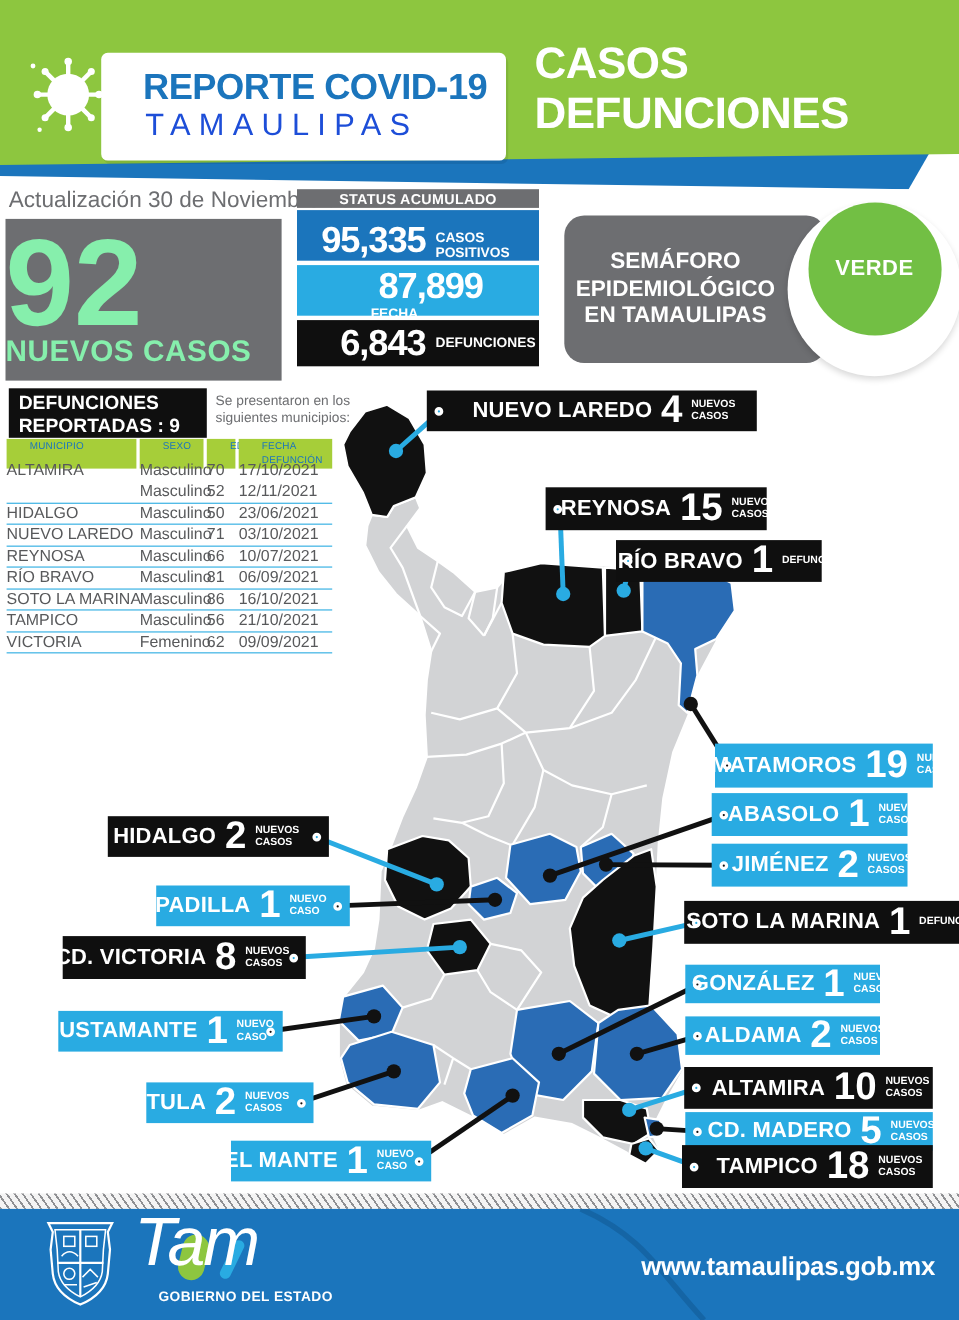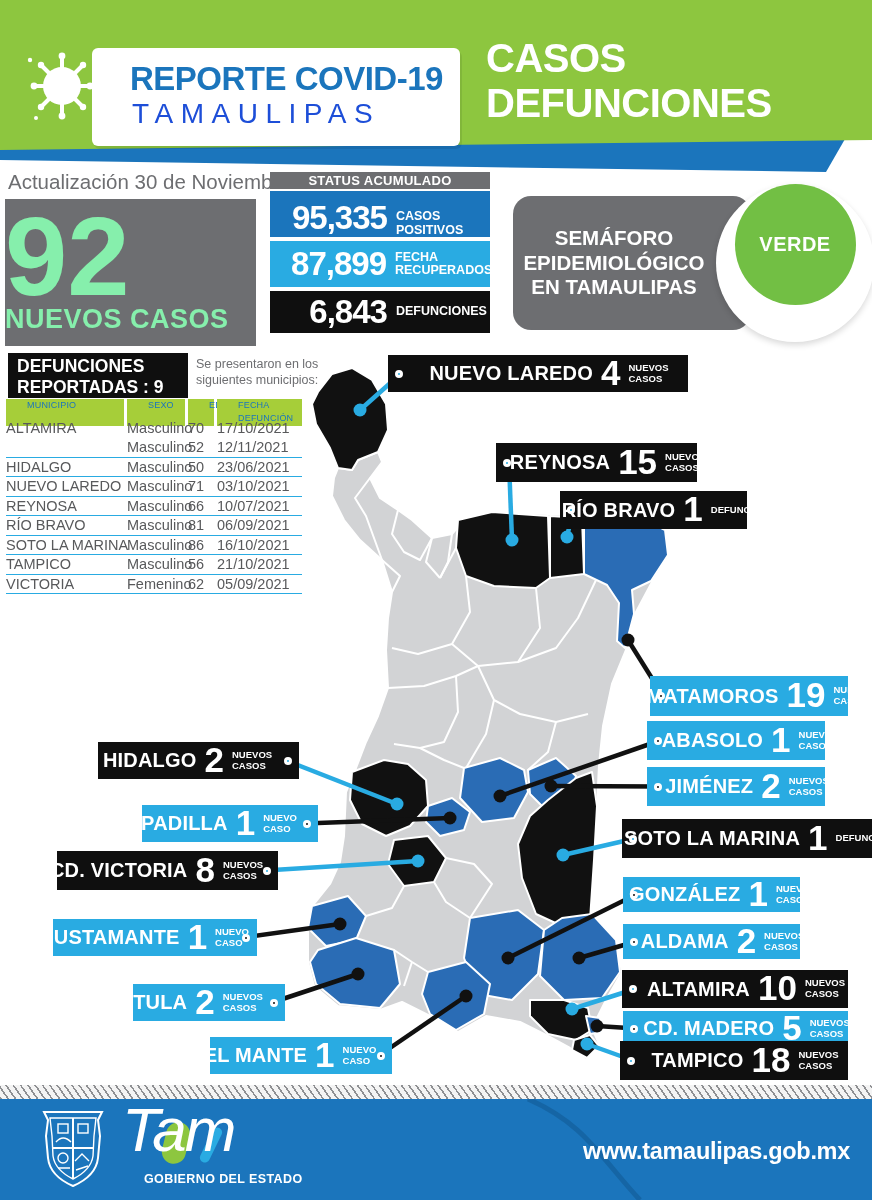--- a/index.html
+++ b/index.html
@@ -117,21 +117,21 @@
   <div class="newcases-box">
     <div class="newcases-value">92</div>
     <div class="newcases-label">NUEVOS CASOS</div>
   </div>
 
   <div class="status-title">STATUS ACUMULADO</div>
   <div class="status-box" style="top: 191px; height: 46px; background: rgb(27, 117, 188); align-items: flex-end;">
     <span class="status-value">95,335</span>
     <span class="status-label">CASOS POSITIVOS</span>
   </div>
-  <div class="status-box" style="top: 241px; height: 46px; background: rgb(41, 171, 226);">
+  <div class="status-box" style="top: 241px; height: 46px; background: rgb(41, 171, 226); flex-direction: column;">
     <span class="status-value">87,899</span>
     <span class="status-label">FECHA RECUPERADOS</span>
   </div>
   <div class="status-box" style="top: 291px; height: 42px; background: rgb(15, 15, 15);">
     <span class="status-value">6,843</span>
     <span class="status-label">DEFUNCIONES</span>
   </div>
 
   <div class="semaforo-box">
     <span>SEMÁFORO</span>
@@ -203,21 +203,21 @@
         <div class="drow ruled">
           <span class="dcell">TAMPICO</span>
           <span class="dcell">Masculino</span>
           <span class="dcell">56</span>
           <span class="dcell">21/10/2021</span>
         </div>
         <div class="drow ruled">
           <span class="dcell">VICTORIA</span>
           <span class="dcell">Femenino</span>
           <span class="dcell">62</span>
-          <span class="dcell">05/09/2021</span>
+          <span class="dcell">09/09/2021</span>
         </div>
       </div>
   </div>
 
   <svg class="overlay" width="872" height="1200" viewBox="0 0 872 1200">
 
     <path fill="#d2d3d5" stroke="#ffffff" stroke-width="2" stroke-linejoin="round" d="
       M338,468 L352,470 L358,460 L378,452 L382,462 L370,478 L380,498 L398,510 L412,520 L432,538 L452,534
       L462,522 L478,528 L486,516 L500,512 L548,514 L584,516 L612,510 L642,517 L666,529 L669,556 L652,582
       L636,612 L626,650 L612,684 L603,726 L599,765 L597,806 L594,860 L590,922 L602,932 L616,940 L622,972

